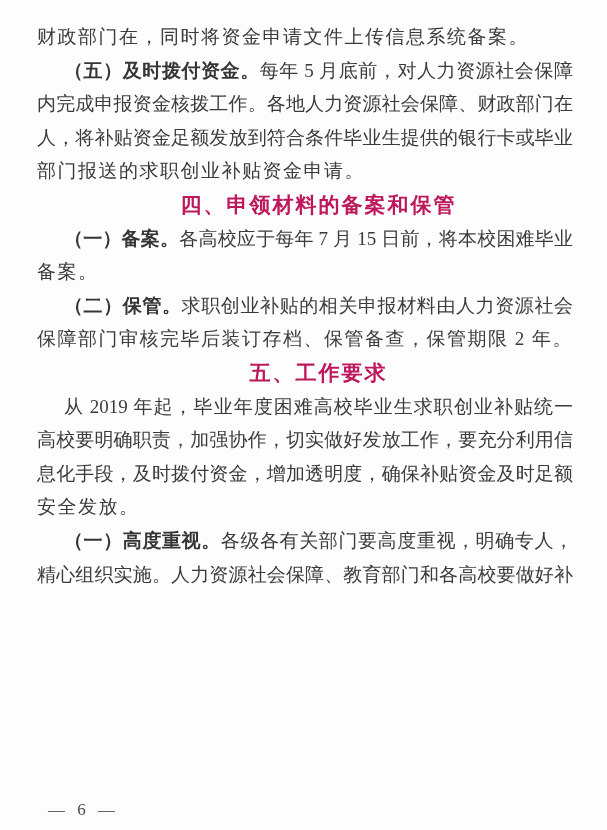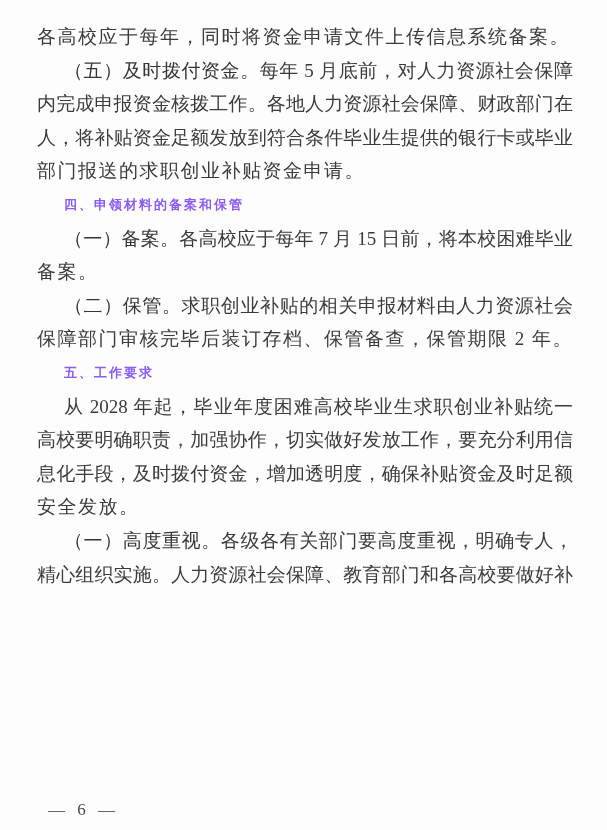--- a/index.html
+++ b/index.html
@@ -34,54 +34,55 @@
     text-align: justify;
     text-align-last: justify;
     letter-spacing: 0;
   }
   .line.indent {
     text-indent: 27px;
   }
   .line.heading {
     font-family: "Liberation Sans", "DejaVu Sans", sans-serif;
     font-weight: 700;
-    color: #8b5cf6;
+    color: #be185d;
     letter-spacing: 2px;
-    font-size: 13px;
+    font-size: 21px;
+    text-align: center;
   }
   .lead {
-    font-weight: 400;
+    font-weight: 700;
     color: #353535;
   }
   .footer {
     position: absolute;
     left: 48px;
     bottom: 10px;
     font-size: 17px;
     letter-spacing: 4px;
     color: #4a4a4a;
   }
 </style>
 </head>
 <body>
 
 <div class="page">
   <div class="content">
-      <div class="line"><span>各高校应于每年，同时将资金申请文件上传信息系统备案。</span></div>
+      <div class="line"><span>财政部门在，同时将资金申请文件上传信息系统备案。</span></div>
       <div class="line indent justify"><span class="lead">（五）及时拨付资金。</span><span>每年 5 月底前，对人力资源社会保障</span></div>
       <div class="line justify"><span>内完成申报资金核拨工作。各地人力资源社会保障、财政部门在</span></div>
       <div class="line justify"><span>人，将补贴资金足额发放到符合条件毕业生提供的银行卡或毕业</span></div>
       <div class="line"><span>部门报送的求职创业补贴资金申请。</span></div>
       <div class="line heading indent"><span>四、申领材料的备案和保管</span></div>
       <div class="line indent justify"><span class="lead">（一）备案。</span><span>各高校应于每年 7 月 15 日前，将本校困难毕业</span></div>
       <div class="line"><span>备案。</span></div>
       <div class="line indent justify"><span class="lead">（二）保管。</span><span>求职创业补贴的相关申报材料由人力资源社会</span></div>
       <div class="line"><span>保障部门审核完毕后装订存档、保管备查，保管期限 2 年。</span></div>
       <div class="line heading indent"><span>五、工作要求</span></div>
-      <div class="line indent justify"><span>从 2028 年起，毕业年度困难高校毕业生求职创业补贴统一</span></div>
+      <div class="line indent justify"><span>从 2019 年起，毕业年度困难高校毕业生求职创业补贴统一</span></div>
       <div class="line justify"><span>高校要明确职责，加强协作，切实做好发放工作，要充分利用信</span></div>
       <div class="line justify"><span>息化手段，及时拨付资金，增加透明度，确保补贴资金及时足额</span></div>
       <div class="line"><span>安全发放。</span></div>
       <div class="line indent justify"><span class="lead">（一）高度重视。</span><span>各级各有关部门要高度重视，明确专人，</span></div>
       <div class="line justify"><span>精心组织实施。人力资源社会保障、教育部门和各高校要做好补</span></div>
     </div>
   <div class="footer">— 6 —</div>
 </div>
 
 </body></html>

